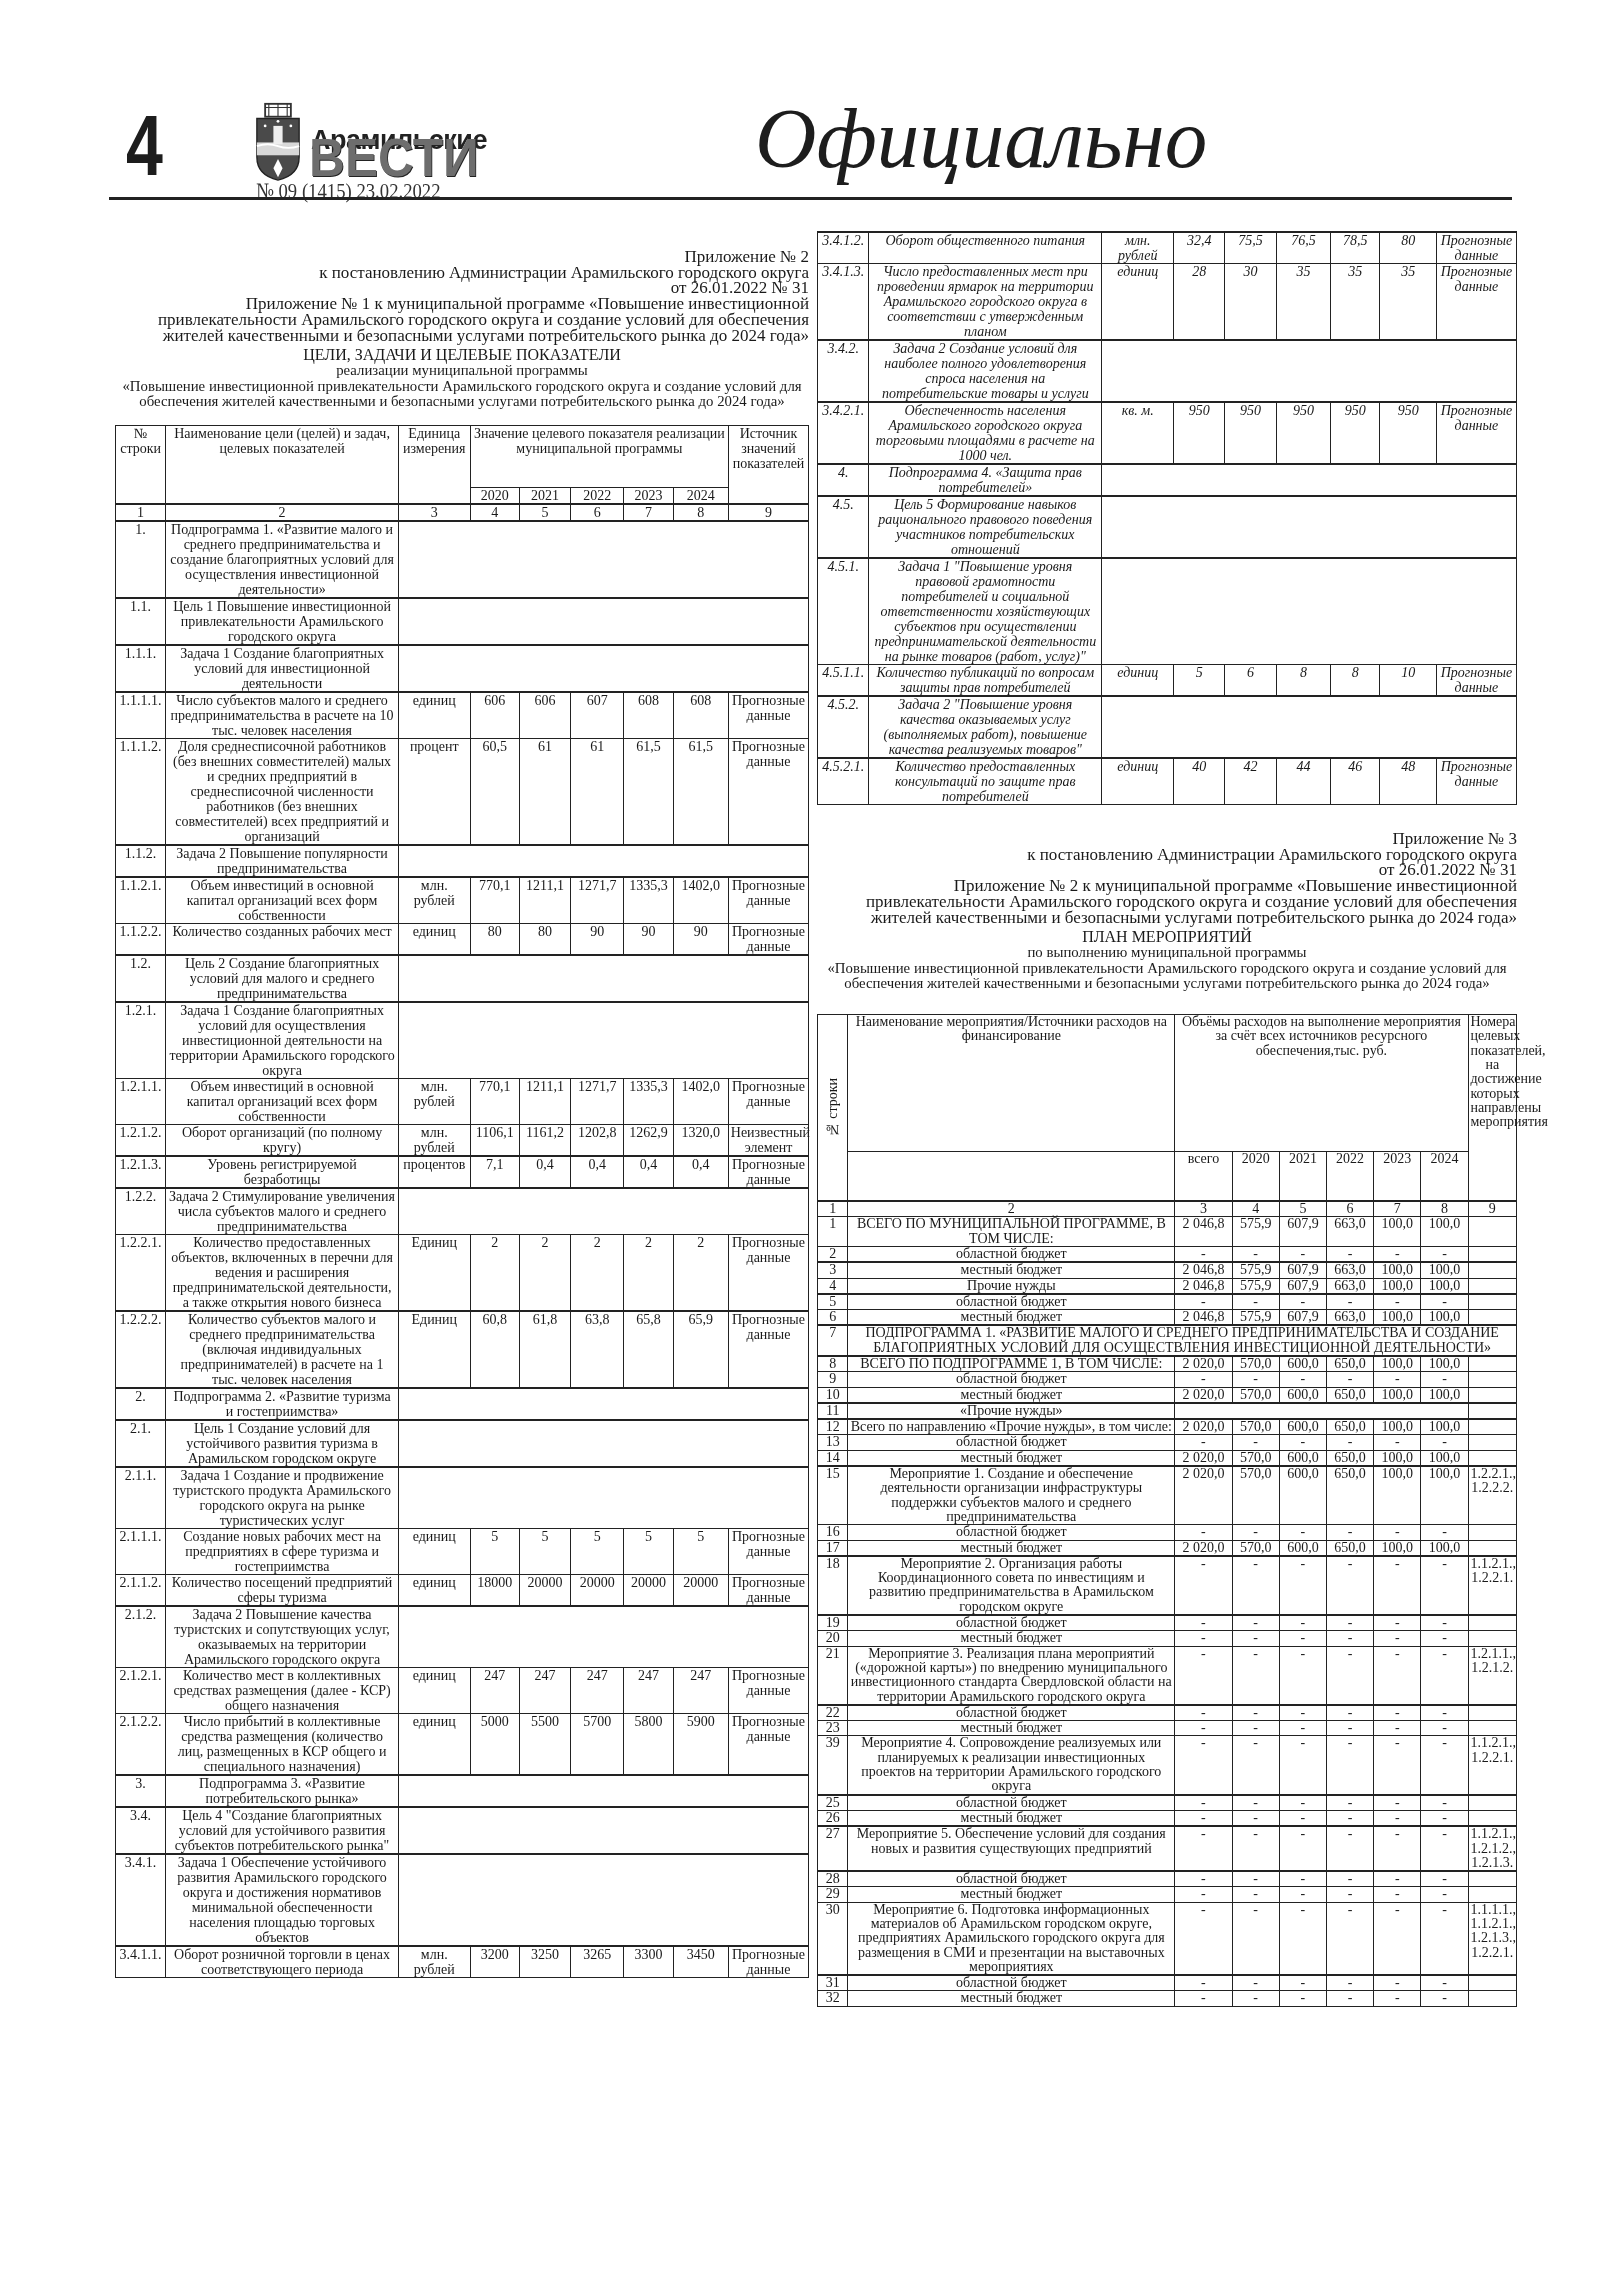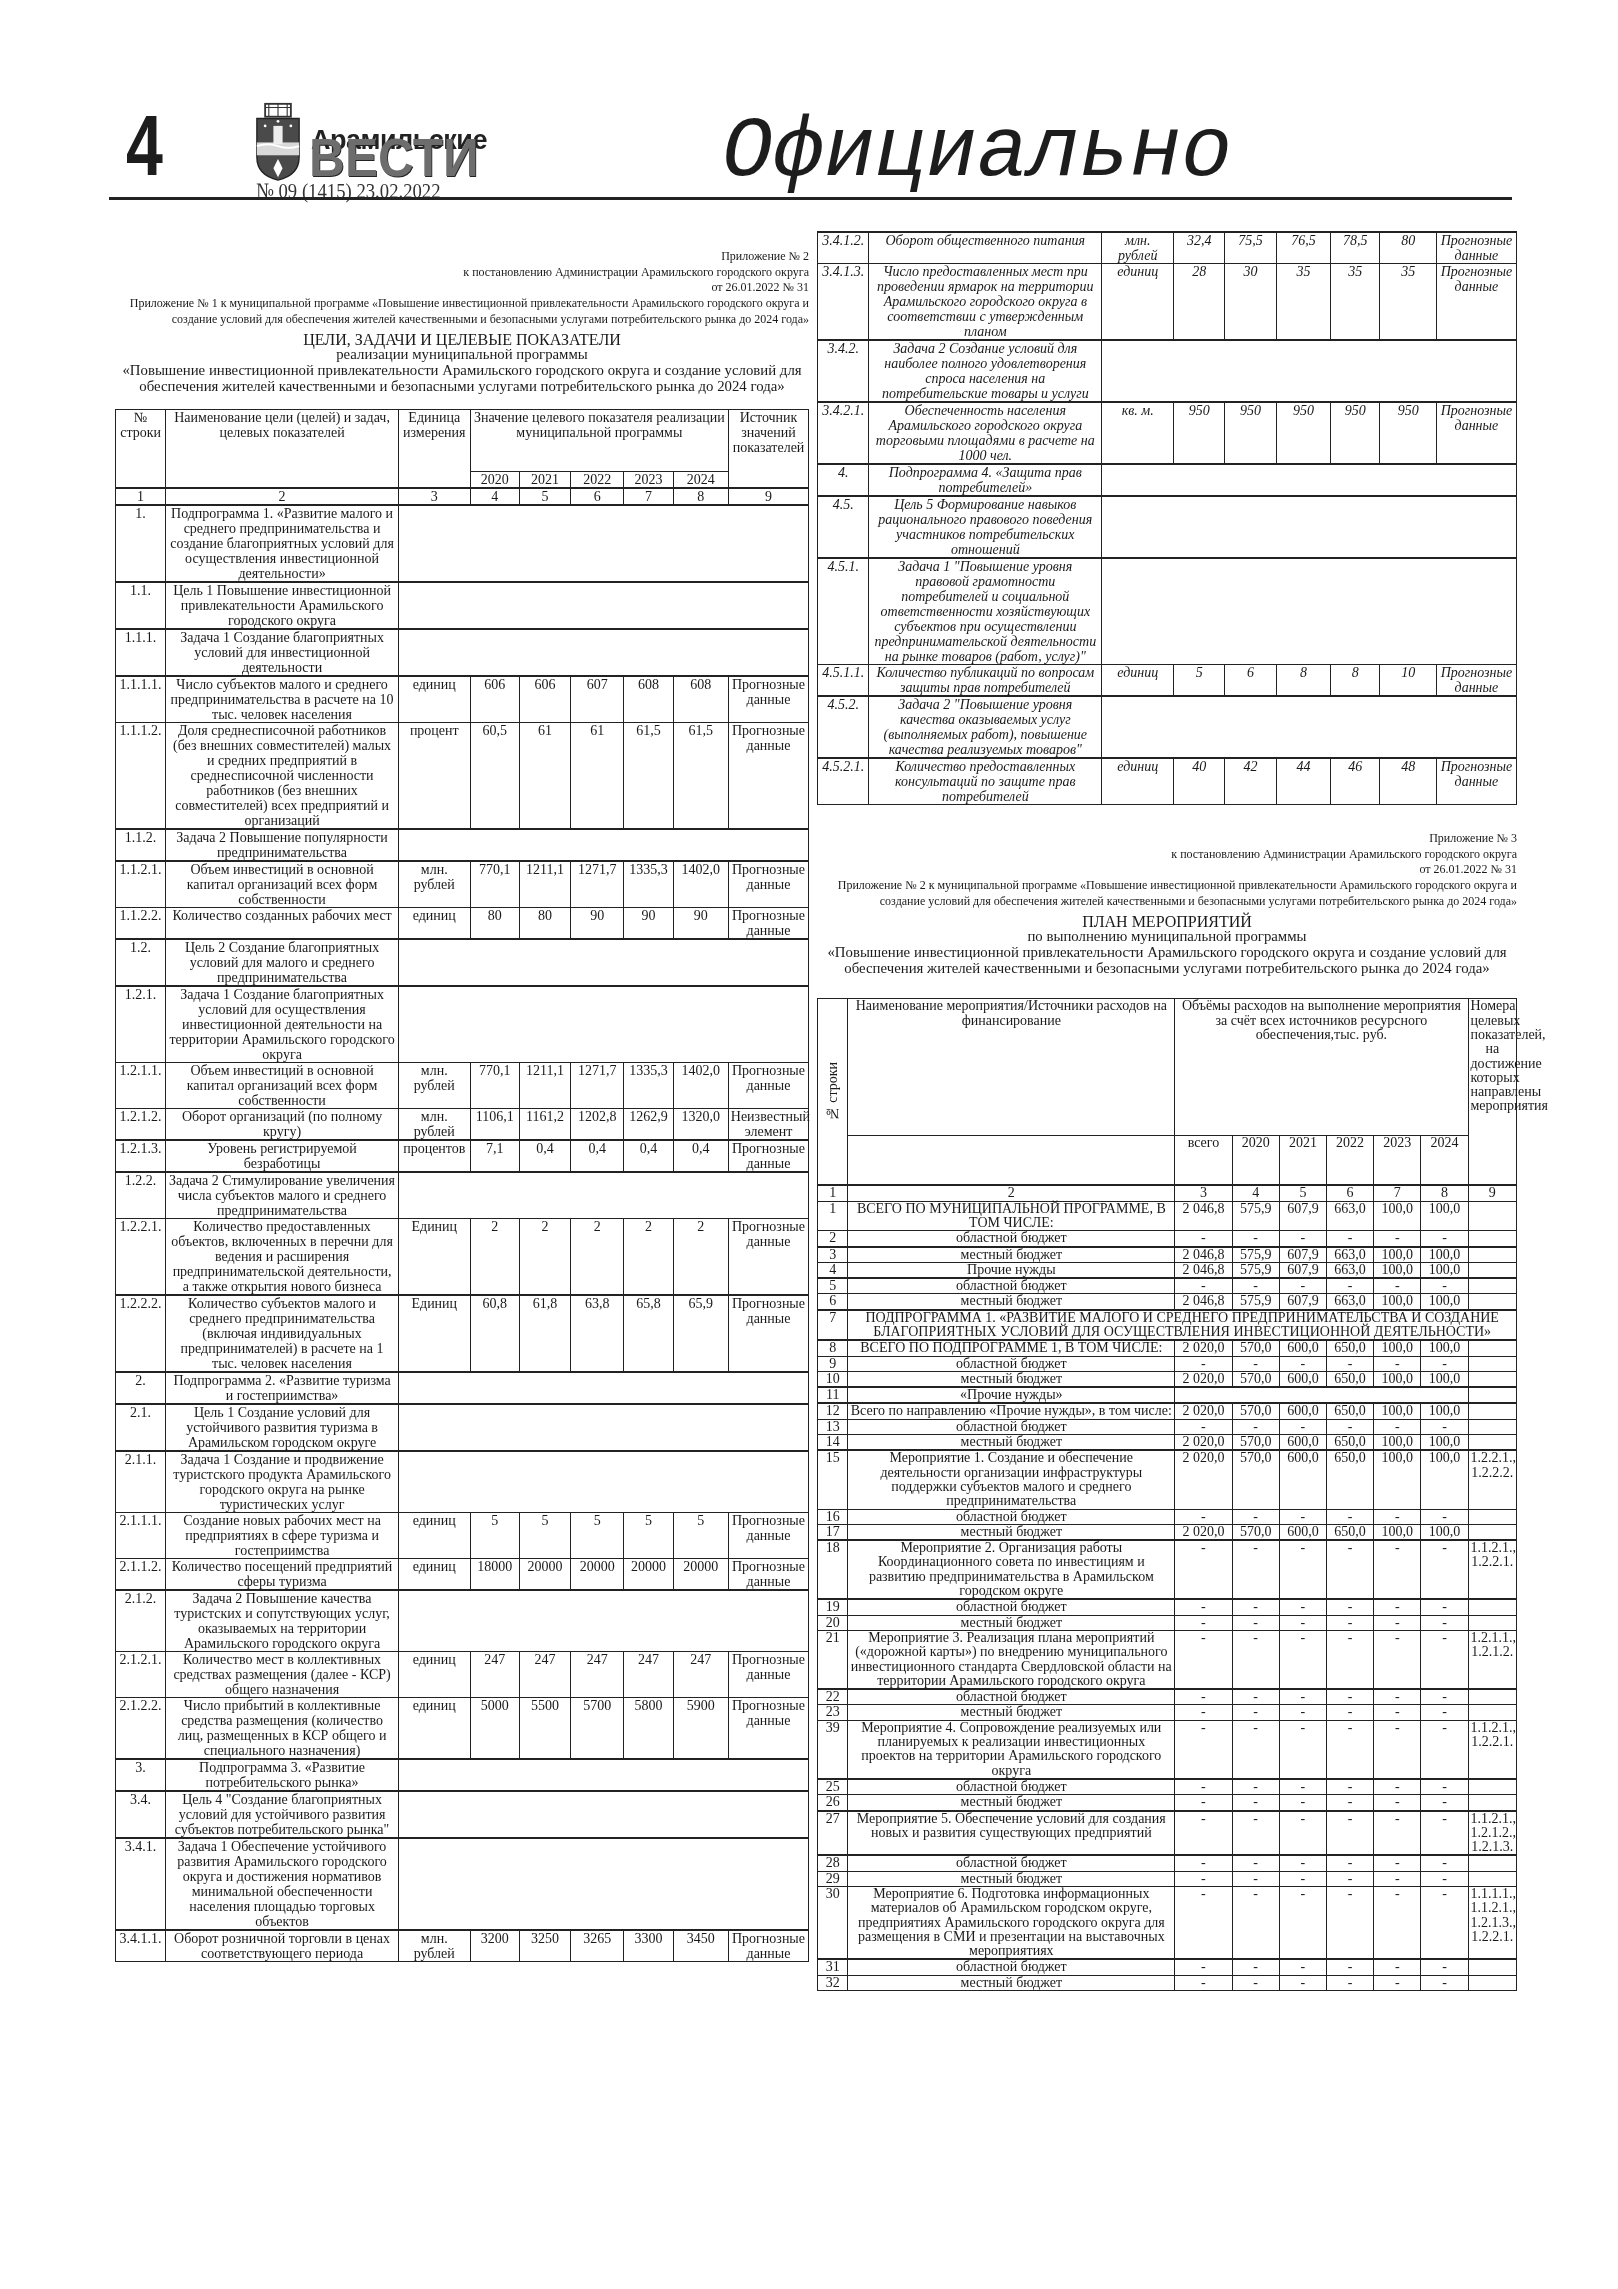--- a/index.html
+++ b/index.html
@@ -22,30 +22,30 @@
   .logo-main {
     position: absolute; left: 55px; top: 28px; font-family: "Liberation Sans", sans-serif;
     font-size: 54px; font-weight: bold; line-height: 54px; color: #6d6d6d;
     transform: scaleX(0.92); transform-origin: left top; text-shadow: 0.9px 0.9px 0 #222;
   }
   .issue {
     position: absolute; left: 147px; top: 95px; font-size: 22px; color: #333;
     transform: scaleX(0.85); transform-origin: left top;
   }
   .section-title {
-    position: absolute; left: 613px; top: 9.2px; font-family: Liberation Mono, monospace;
-    font-style: italic; font-size: 85px; line-height: 92px; color: #1d1d1d; margin-top: 15px;
+    position: absolute; left: 646px; top: 9.2px; font-family: Liberation Serif, serif;
+    font-style: italic; font-size: 85px; line-height: 92px; color: #1d1d1d;
   }
   .masthead-rule { position: absolute; left: 0; top: 114px; width: 100%; height: 2.8px; background: #222; }
 
   .col { position: absolute; }
   .col-left { left: 115px; top: 249px; width: 694px; }
   .col-right { left: 817px; top: 231px; width: 700px; }
 
-  .appendix { text-align: right; font-size: 12px; line-height: 15.7px; }
+  .appendix { text-align: right; font-size: 17px; line-height: 15.7px; }
   .doc-heading { text-align: center; font-size: 14.8px; line-height: 15.7px; margin-top: 4px; }
   .doc-heading .big { font-size: 16px; }
 
   table.grid { border-collapse: collapse; width: 100%; table-layout: fixed; font-size: 14px; line-height: 15px; }
   table.grid td { border: 1.4px solid #222; padding: 0 1.8px; vertical-align: top; text-align: center; }
   table.grid td.name { }
   table.grid tr.thick td { border-top: 2.8px solid #222; }
   .rot { writing-mode: vertical-rl; transform: rotate(180deg); vertical-align: middle; font-size: 14px; }
   td.rotcell { vertical-align: middle !important; }
   .dashc { text-align: center; }

